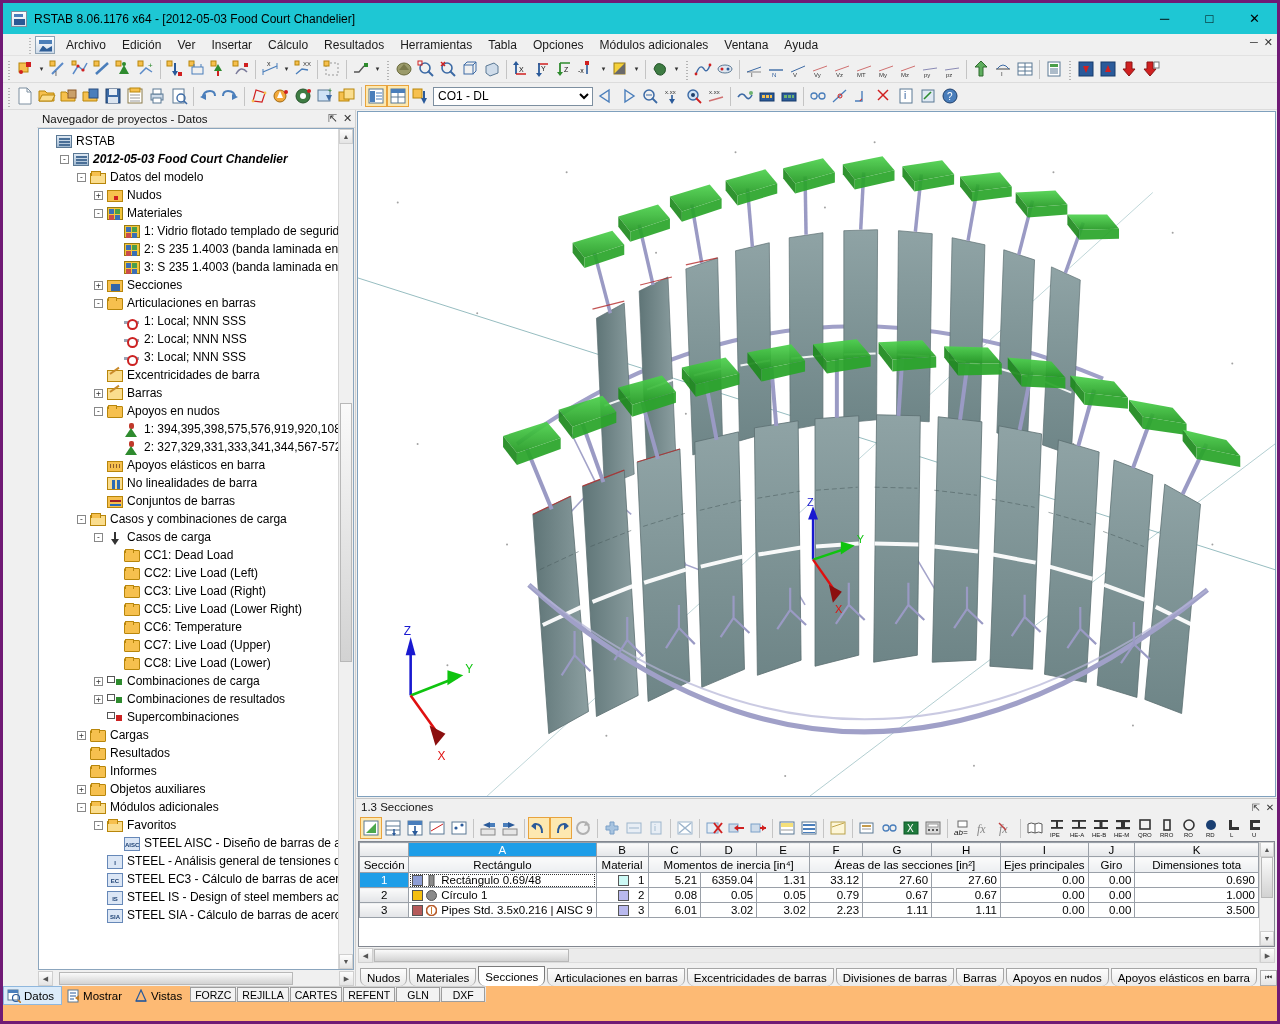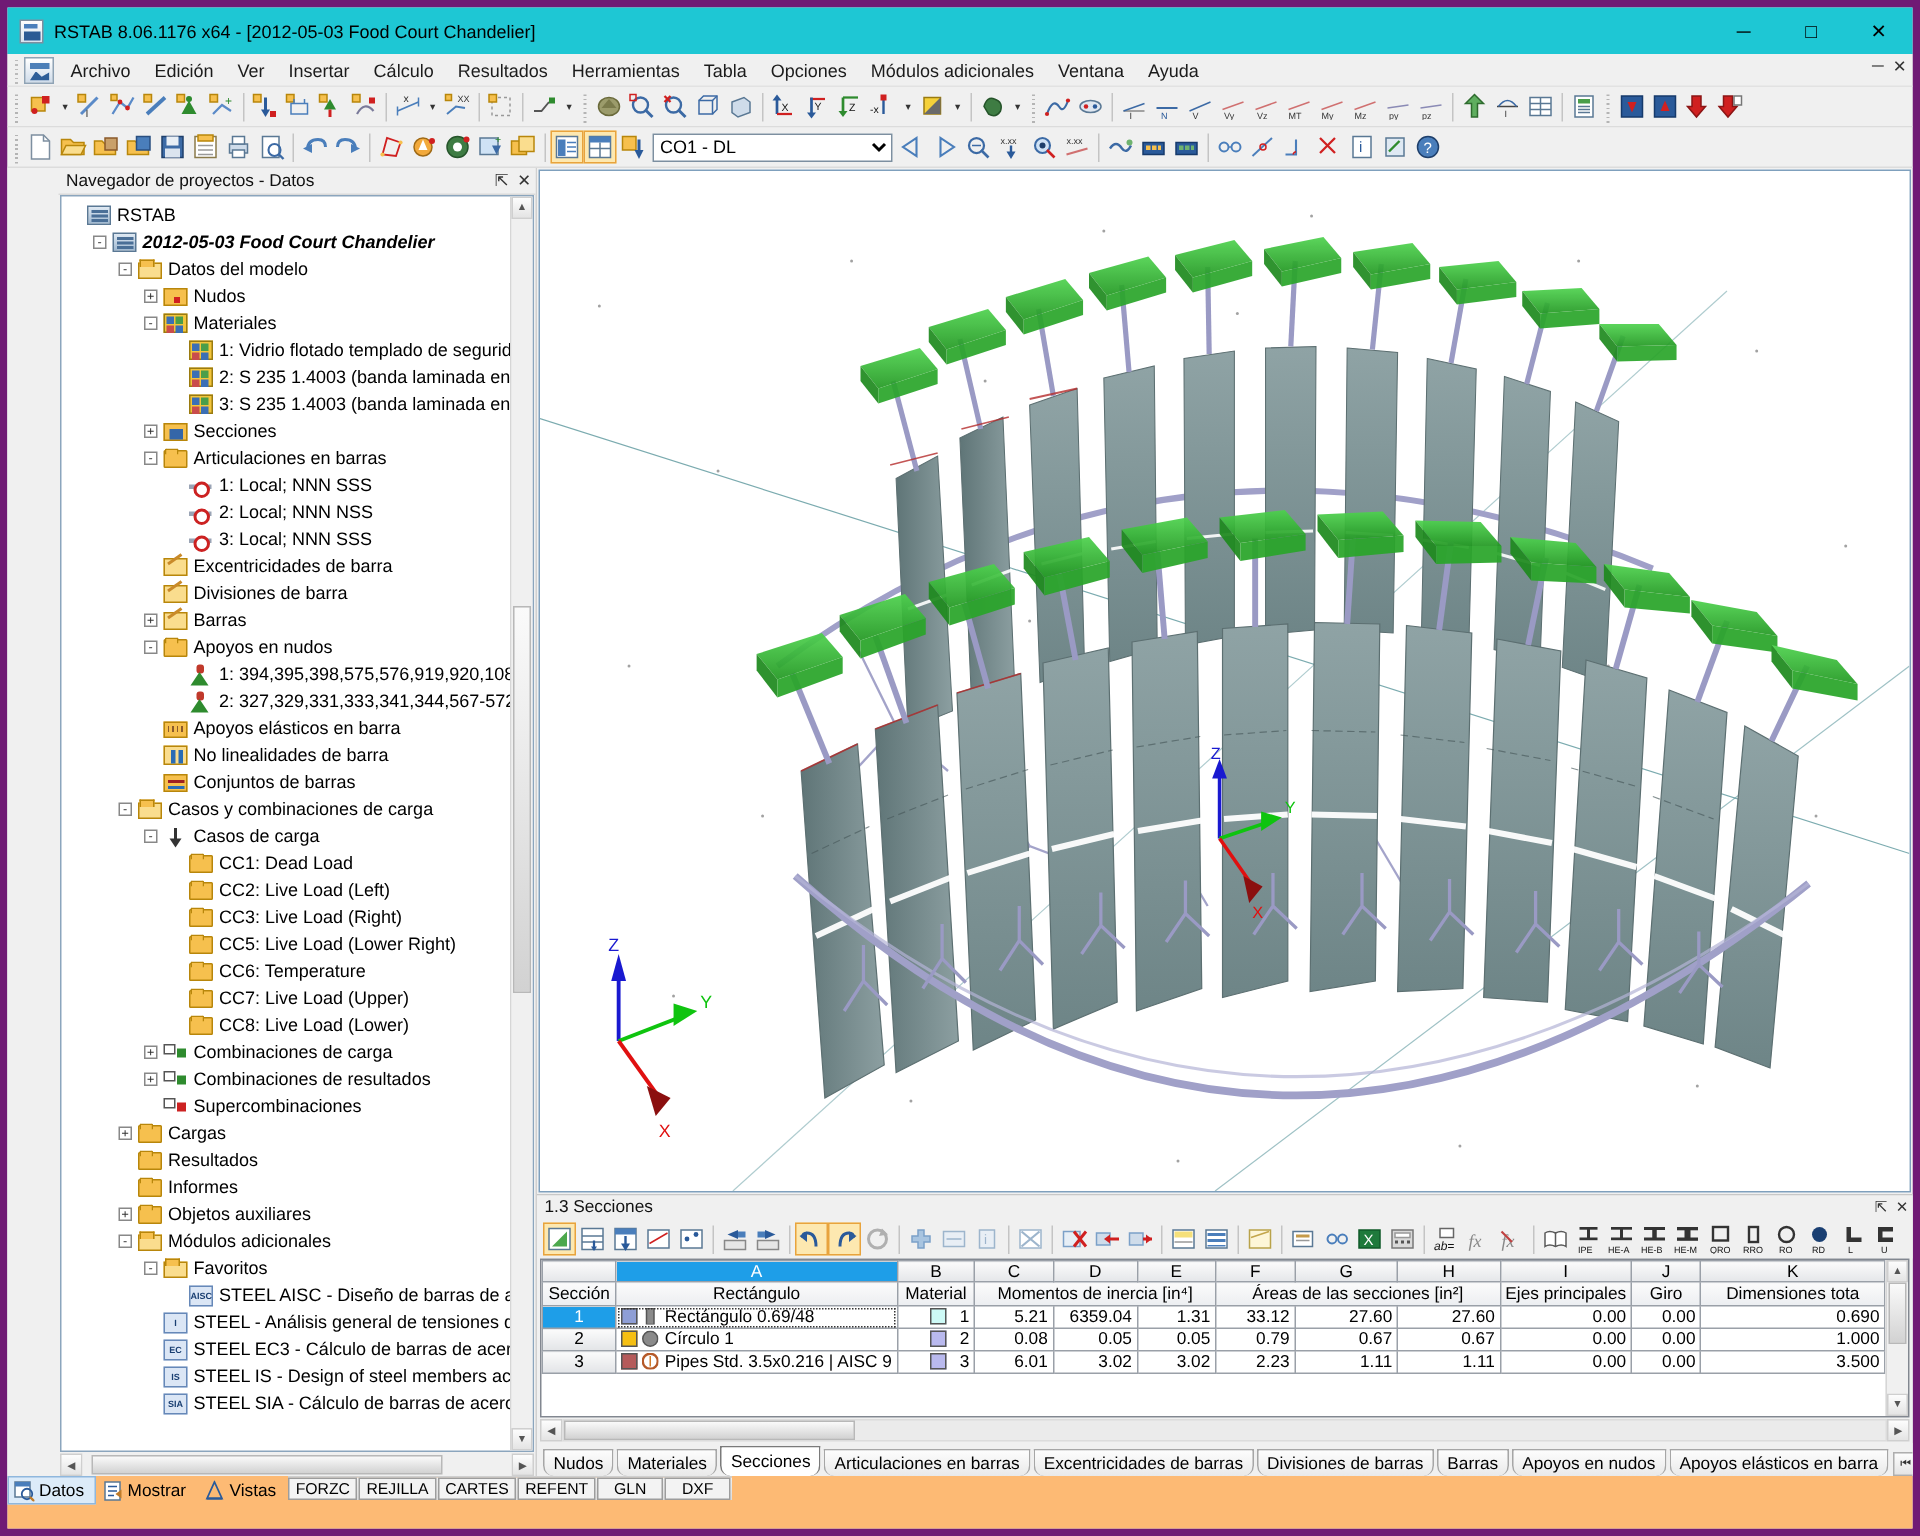--- a/index.html
+++ b/index.html
@@ -8,21 +8,21 @@
     width: 1280px; height: 1024px;
     overflow: hidden;
     font-family: "Liberation Sans", sans-serif;
     font-size: 12px;
     background: #f0f0f0;
   }
   #app {
     width: 1280px; height: 1024px;
     position: relative;
     background: #f0f0f0;
-    border: 5px solid #701a75;
+    border: 3px solid #701a75;
     display: flex;
     flex-direction: column;
   }
 
   
   .titlebar {
     height: 31px;
     background: #1ec7d4;
     display: flex;
     align-items: center;
@@ -62,20 +62,21 @@
 
   
   .menubar {
     height: 22px;
     background: #f0f0f0;
     display: flex;
     align-items: center;
     flex: 0 0 22px;
     border-bottom: 1px solid #e2e2e2;
     position: relative;
+    padding-left: 21px;
   }
   .menu-grip {
     width: 8px; height: 18px;
     margin-left: 2px;
     background-image: repeating-linear-gradient(to bottom, #bbb 0 1px, transparent 1px 3px);
     background-size: 2px 100%;
     background-repeat: no-repeat;
     background-position: 3px 2px;
   }
   .menubar .mb-icon {
@@ -1138,26 +1139,20 @@
               <span class="tdepth" style="width: 68px;"></span>
               <span class="expander blank"></span>
               <span class="ticon ic-hinge"></span>
               <span class="tlabel">3: Local; NNN SSS</span>
             </div>
             <div class="tnode">
               <span class="tdepth" style="width: 51px;"></span>
               <span class="expander blank"></span>
               <span class="ticon ic-pencil"></span>
               <span class="tlabel">Excentricidades de barra</span>
-            </div>
-            <div class="tnode">
-              <span class="tdepth" style="width: 51px;"></span>
-              <span class="expander blank"></span>
-              <span class="ticon ic-pencil"></span>
-              <span class="tlabel">Divisiones de barra</span>
             </div>
             <div class="tnode">
               <span class="tdepth" style="width: 51px;"></span>
               <span class="expander">+</span>
               <span class="ticon ic-pencil"></span>
               <span class="tlabel">Barras</span>
             </div>
             <div class="tnode">
               <span class="tdepth" style="width: 51px;"></span>
               <span class="expander">-</span>

